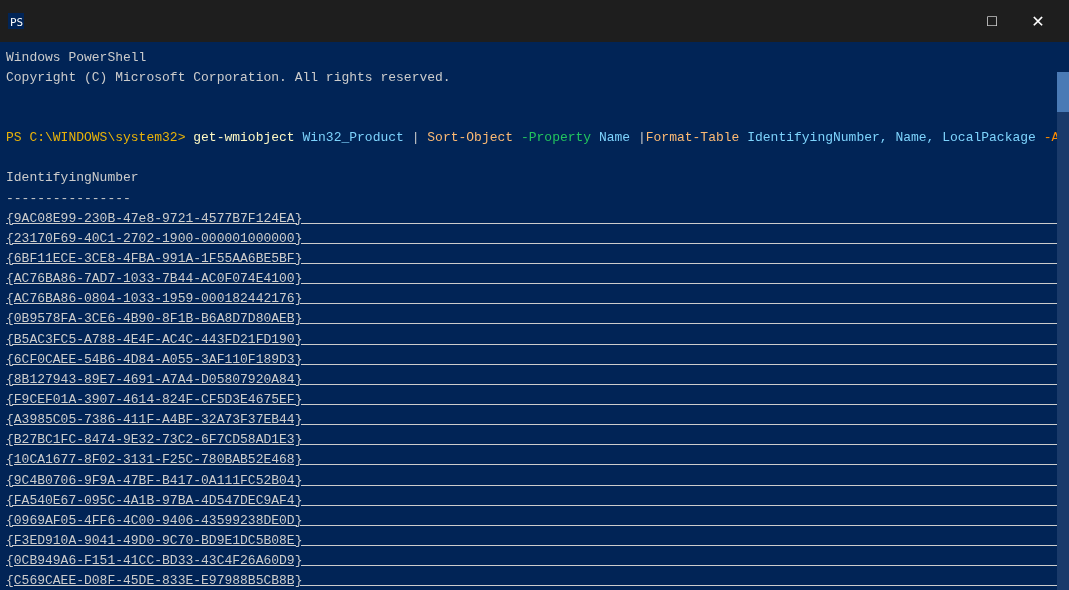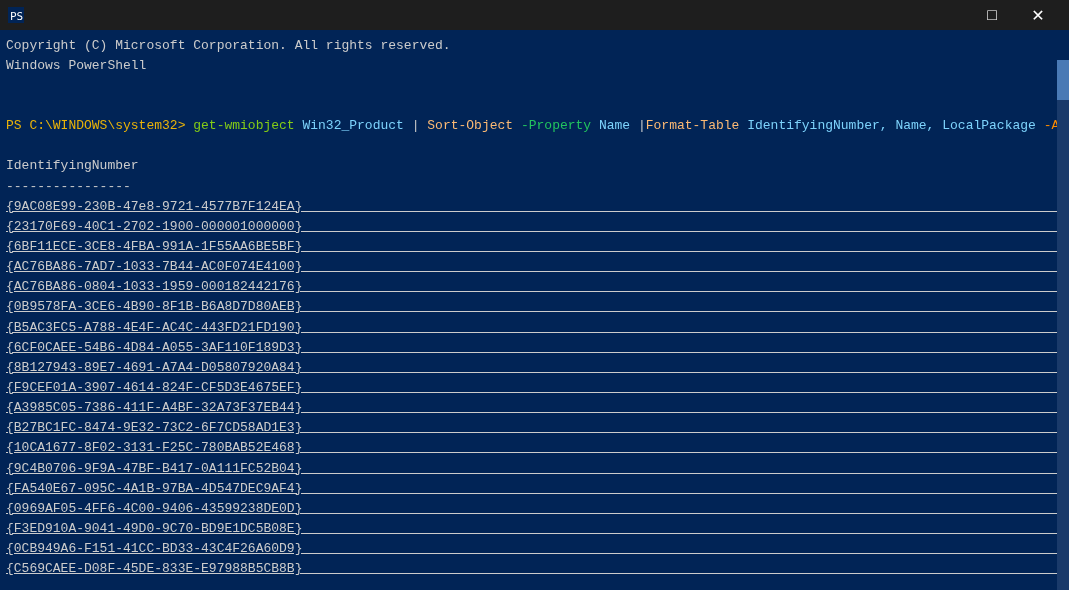--- a/index.html
+++ b/index.html
@@ -1,20 +1,20 @@
 <!DOCTYPE html>
 <html><head>
   <meta charset="utf-8">
   <style>
     * { margin: 0; padding: 0; box-sizing: border-box; }
     body { width: 1069px; height: 590px; overflow: hidden; font-family: 'Consolas', 'Courier New', monospace; font-size: 13px; background: #012456; color: #cccccc; }
 
     .title-bar {
       background: #1e1e1e;
-      height: 30px;
+      height: 42px;
       display: flex;
       align-items: center;
       justify-content: space-between;
       padding: 0 8px;
       user-select: none;
     }
     .title-bar-left {
       display: flex;
       align-items: center;
       gap: 6px;
@@ -70,21 +70,21 @@
       padding: 6px 14px 6px 6px;
       overflow: hidden;
       background: #012456;
       color: #cccccc;
     }
 
     .line { white-space: pre; line-height: 1.55; }
     .line-empty { height: 20px; }
 
     .cmd-line { color: #eab308; }
-    .cmd-highlight { color: #84cc16; font-family: Liberation Mono, monospace; }
+    .cmd-highlight { color: #fef9c3; font-family: Liberation Mono, monospace; }
     .cmd-pipe { color: #cccccc; }
     .cmd-keyword { color: #fdba74; }
     .cmd-param { color: #22c55e; }
     .cmd-value { color: #7dd3fc; text-align: center; }
     .cmd-switch { color: #ff8c00; }
 
     .header-row { color: #cccccc; }
     .sep-row { color: #cccccc; }
 
     .data-row { line-height: 1.55; white-space: pre; text-decoration: underline; }
@@ -109,22 +109,22 @@
     <button class="title-bar-btn">□</button>
     <button class="title-bar-btn close">✕</button>
   </div>
 </div>
 
 <div class="terminal">
   <div class="scrollbar-track">
     <div class="scrollbar-thumb"></div>
   </div>
   <div id="terminal-content">
+      <div class="line">Windows PowerShell</div>
       <div class="line">Copyright (C) Microsoft Corporation. All rights reserved.</div>
-      <div class="line">Windows PowerShell</div>
       <div class="line-empty"></div>
       <div class="line-empty"></div>
       <div class="line"><span class="cmd-line">PS C:\WINDOWS\system32&gt; </span><span class="cmd-highlight">get-wmiobject</span><span class="cmd-value"> Win32_Product </span><span class="cmd-pipe">|</span><span class="cmd-keyword"> Sort-Object</span><span class="cmd-param"> -Property</span><span class="cmd-value"> Name </span><span class="cmd-pipe">|</span><span class="cmd-keyword">Format-Table</span><span class="cmd-value"> IdentifyingNumber, Name, LocalPackage </span><span class="cmd-switch">-AutoSize</span></div>
       <div class="line-empty"></div>
       <div class="line header-row">IdentifyingNumber                                                                                                                                                                                                                                                             Name                                                                                                                                                                                                                                                                                                                                                                                                                                                                                                                                                                  LocalPackage</div>
       <div class="line sep-row">----------------                                                                                                                                                                                                                                                              ----                                                                                                                                                                                                                                                                                                                                                                                                                                                                                                                                                                  ------------</div>
       <div class="line data-row"><span class="guid">{9AC08E99-230B-47e8-9721-4577B7F124EA}                                                                                                                                                                                                                                        </span><span class="pkg-path"></span></div>
       <div class="line data-row"><span class="guid">{23170F69-40C1-2702-1900-000001000000}                                                                                                                                                                                                                                        </span></div>
       <div class="line data-row"><span class="guid">{6BF11ECE-3CE8-4FBA-991A-1F55AA6BE5BF}                                                                                                                                                                                                                                        </span></div>
       <div class="line data-row"><span class="guid">{AC76BA86-7AD7-1033-7B44-AC0F074E4100}                                                                                                                                                                                                                                        </span></div>

